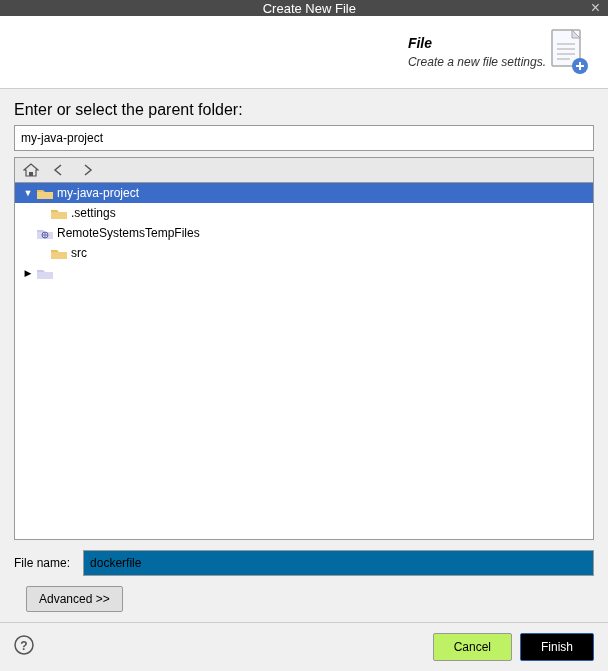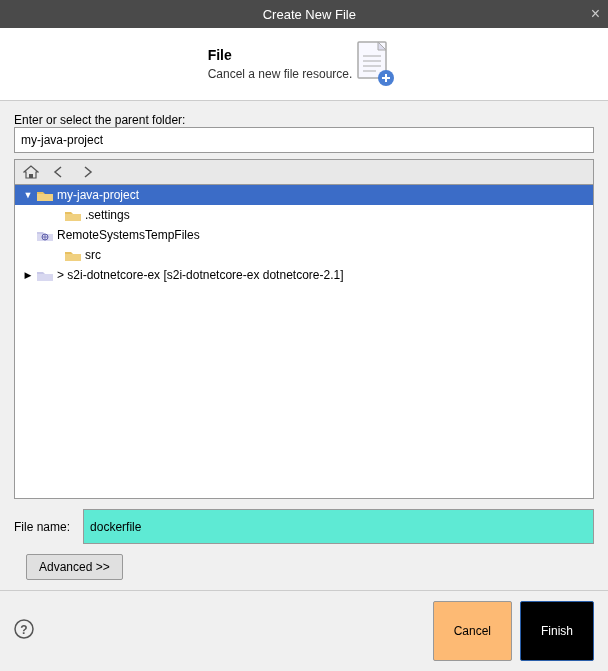--- a/index.html
+++ b/index.html
@@ -12,21 +12,21 @@
       display: flex;
       flex-direction: column;
     }
     .title-bar {
       background: #4a4a4a;
       color: white;
       display: flex;
       align-items: center;
       justify-content: space-between;
       padding: 6px 8px;
-      height: 28px;
+      height: 16px;
     }
     .title-bar-title {
       flex: 1;
       text-align: center;
       font-size: 13px;
     }
     .title-bar-close {
       cursor: pointer;
       font-size: 16px;
       color: #ccc;
@@ -39,22 +39,23 @@
       background: #f0f0f0;
       display: flex;
       flex-direction: column;
       padding: 0;
     }
     .header-section {
       background: white;
       padding: 12px 14px 12px 14px;
       display: flex;
       align-items: center;
-      justify-content: center;
+      justify-content: flex-end;
       border-bottom: 1px solid #ccc;
+      font-style: italic;
     }
     .header-text {}
     .header-title {
       font-size: 14px;
       font-weight: bold;
       margin-bottom: 4px;
     }
     .header-subtitle {
       font-size: 12px;
       color: #333;
@@ -70,21 +71,22 @@
       width: 40px;
       height: 48px;
     }
     .content-section {
       padding: 12px 14px 0 14px;
       flex: 1;
       display: flex;
       flex-direction: column;
     }
     .label {
-      font-size: 12px;
+      font-size: 16px;
+      margin-bottom: 6px;
       color: #000;
     }
     .text-input {
       width: 100%;
       height: 26px;
       border: 1px solid #999;
       padding: 3px 6px;
       font-size: 12px;
       background: white;
       margin-bottom: 6px;
@@ -120,21 +122,21 @@
       align-items: center;
       padding: 3px 6px;
       cursor: pointer;
       font-size: 12px;
       white-space: nowrap;
     }
     .tree-item.selected {
       background: #3b6cc7;
       color: white;
     }
-    .tree-indent-1 { padding-left: 20px; margin-left: 14px; }
+    .tree-indent-1 { padding-left: 20px; }
     .tree-toggle {
       width: 14px;
       height: 14px;
       display: inline-flex;
       align-items: center;
       justify-content: center;
       font-size: 9px;
       margin-right: 2px;
     }
     .folder-icon {
@@ -153,25 +155,25 @@
       align-items: center;
       gap: 13px;
       margin-bottom: 10px;
     }
     .filename-label {
       font-size: 12px;
       white-space: nowrap;
     }
     .filename-input {
       flex: 1;
-      height: 35px;
+      height: 26px;
       border: 1px solid #999;
       padding: 3px 6px;
       font-size: 12px;
-      background: #5eead4;
+      background: #0369a1;
     }
     .advanced-btn {
       background: #e0e0e0;
       border: 1px solid #999;
       padding: 5px 12px;
       font-size: 12px;
       cursor: pointer;
       border-radius: 2px;
       margin-left: 12px;
     }
@@ -192,23 +194,23 @@
       border: none;
       cursor: pointer;
       font-size: 16px;
       color: #333;
     }
     .footer-buttons {
       display: flex;
       gap: 8px;
     }
     .btn-cancel {
-      background: #fdba74;
-      border: 1px solid #999;
-      padding: 22px 20px;
+      background: #bef264;
+      border: 1px solid #999;
+      padding: 6px 20px;
       font-size: 12px;
       cursor: pointer;
       border-radius: 2px;
     }
     .btn-finish {
       background: #000000;
       border: 1px solid #2a5faa;
       color: white;
       padding: 6px 20px;
       font-size: 12px;
@@ -223,21 +225,21 @@
   <span style="width:20px"></span>
   <span class="title-bar-title">Create New File</span>
   <button class="title-bar-close">×</button>
 </div>
 
 <div class="dialog-body">
 
   <div class="header-section">
     <div class="header-text">
       <div class="header-title">File</div>
-      <div class="header-subtitle">Cancel a new file resource.</div>
+      <div class="header-subtitle">Create a new file settings.</div>
     </div>
     <div class="header-icon">
       <svg class="file-icon-svg" viewBox="0 0 40 48">
         <rect x="2" y="2" width="28" height="36" rx="1" fill="#f8f8ff" stroke="#aaa" stroke-width="1.5"></rect>
         <polygon points="22,2 30,10 22,10" fill="#dde" stroke="#aaa" stroke-width="1"></polygon>
         <line x1="7" y1="16" x2="25" y2="16" stroke="#aaa" stroke-width="1"></line>
         <line x1="7" y1="21" x2="25" y2="21" stroke="#aaa" stroke-width="1"></line>
         <line x1="7" y1="26" x2="25" y2="26" stroke="#aaa" stroke-width="1"></line>
         <line x1="7" y1="31" x2="20" y2="31" stroke="#aaa" stroke-width="1"></line>
         <rect x="22" y="30" width="16" height="16" rx="8" fill="#4a7fd4"></rect>
@@ -321,21 +323,20 @@
       </div>
 
       <div class="tree-item">
         <span class="tree-toggle">▶</span>
         <span class="folder-icon">
           <svg width="16" height="13" viewBox="0 0 16 13">
             <path d="M0,3 L0,12 L16,12 L16,5 L8,5 L6,3 Z" fill="#c8c8e8"></path>
             <rect x="0" y="5" width="16" height="7" fill="#d8d8f0"></rect>
           </svg>
         </span>
-        <span>&gt; s2i-dotnetcore-ex [s2i-dotnetcore-ex dotnetcore-2.1]</span>
       </div>
 
     </div>
   </div>
 
   <div class="bottom-section">
     <div class="filename-row">
       <label class="filename-label">File name:</label>
       <input class="filename-input" type="text" value="dockerfile" style="">
     </div>

